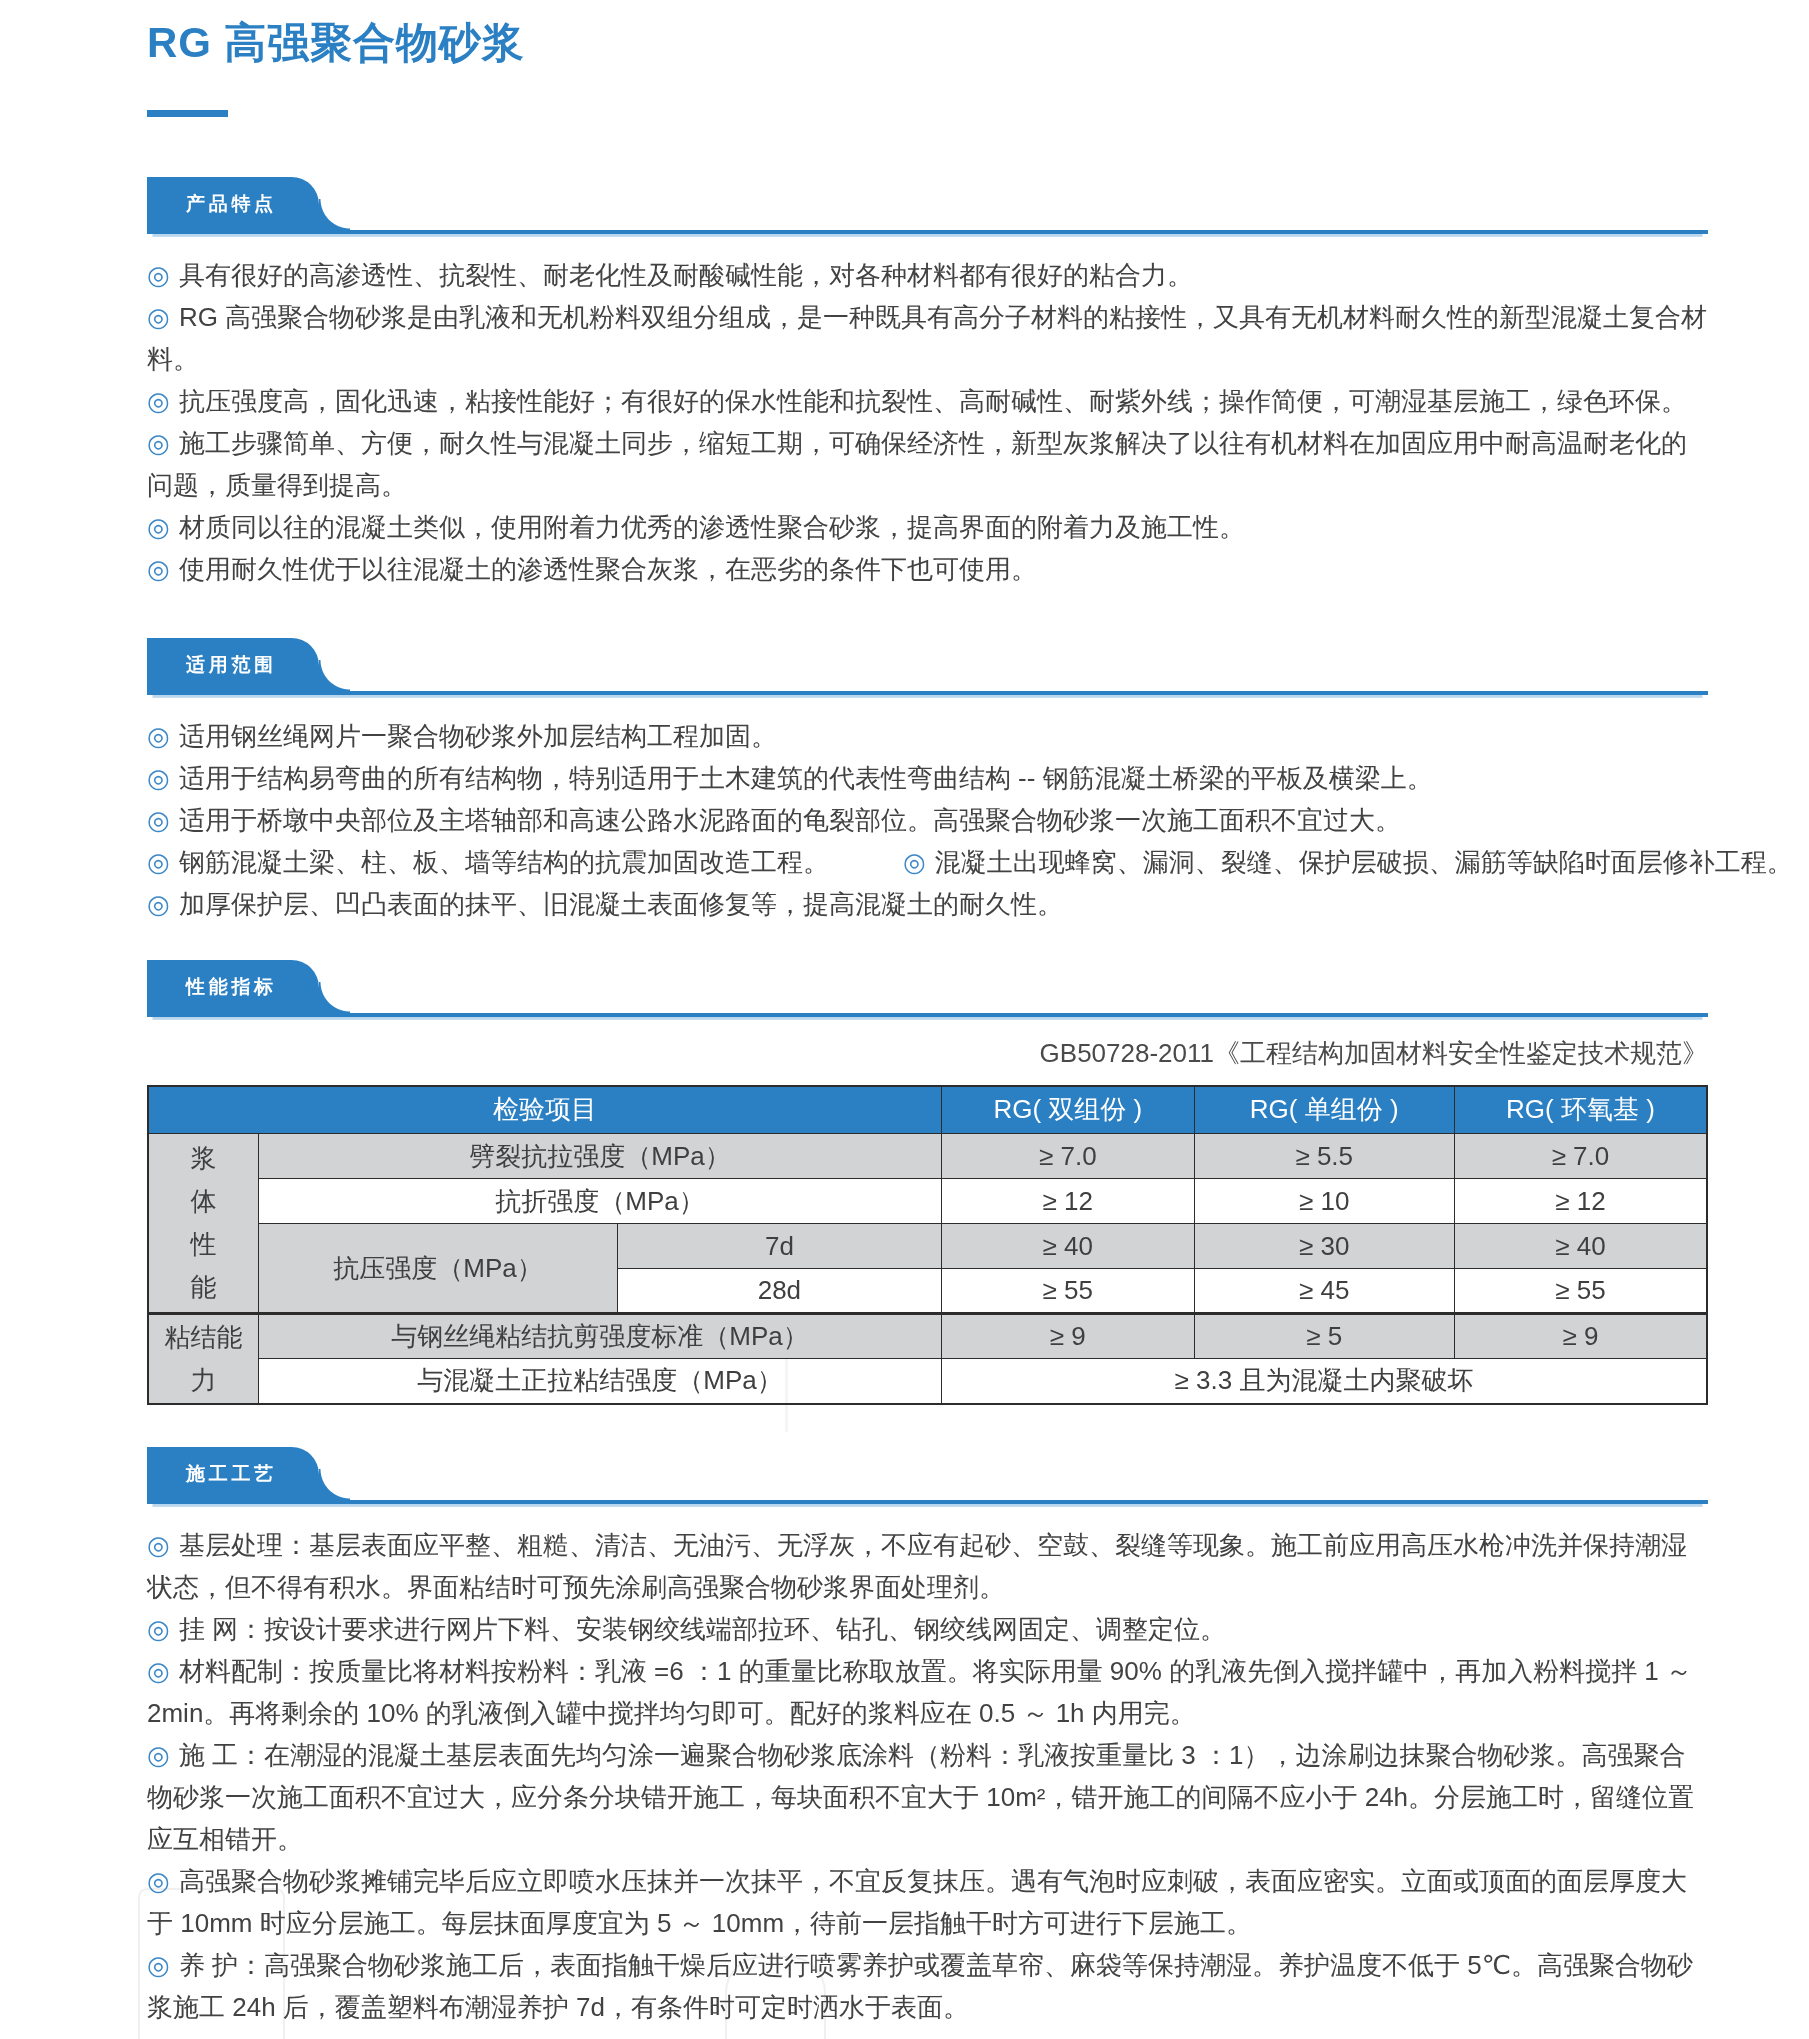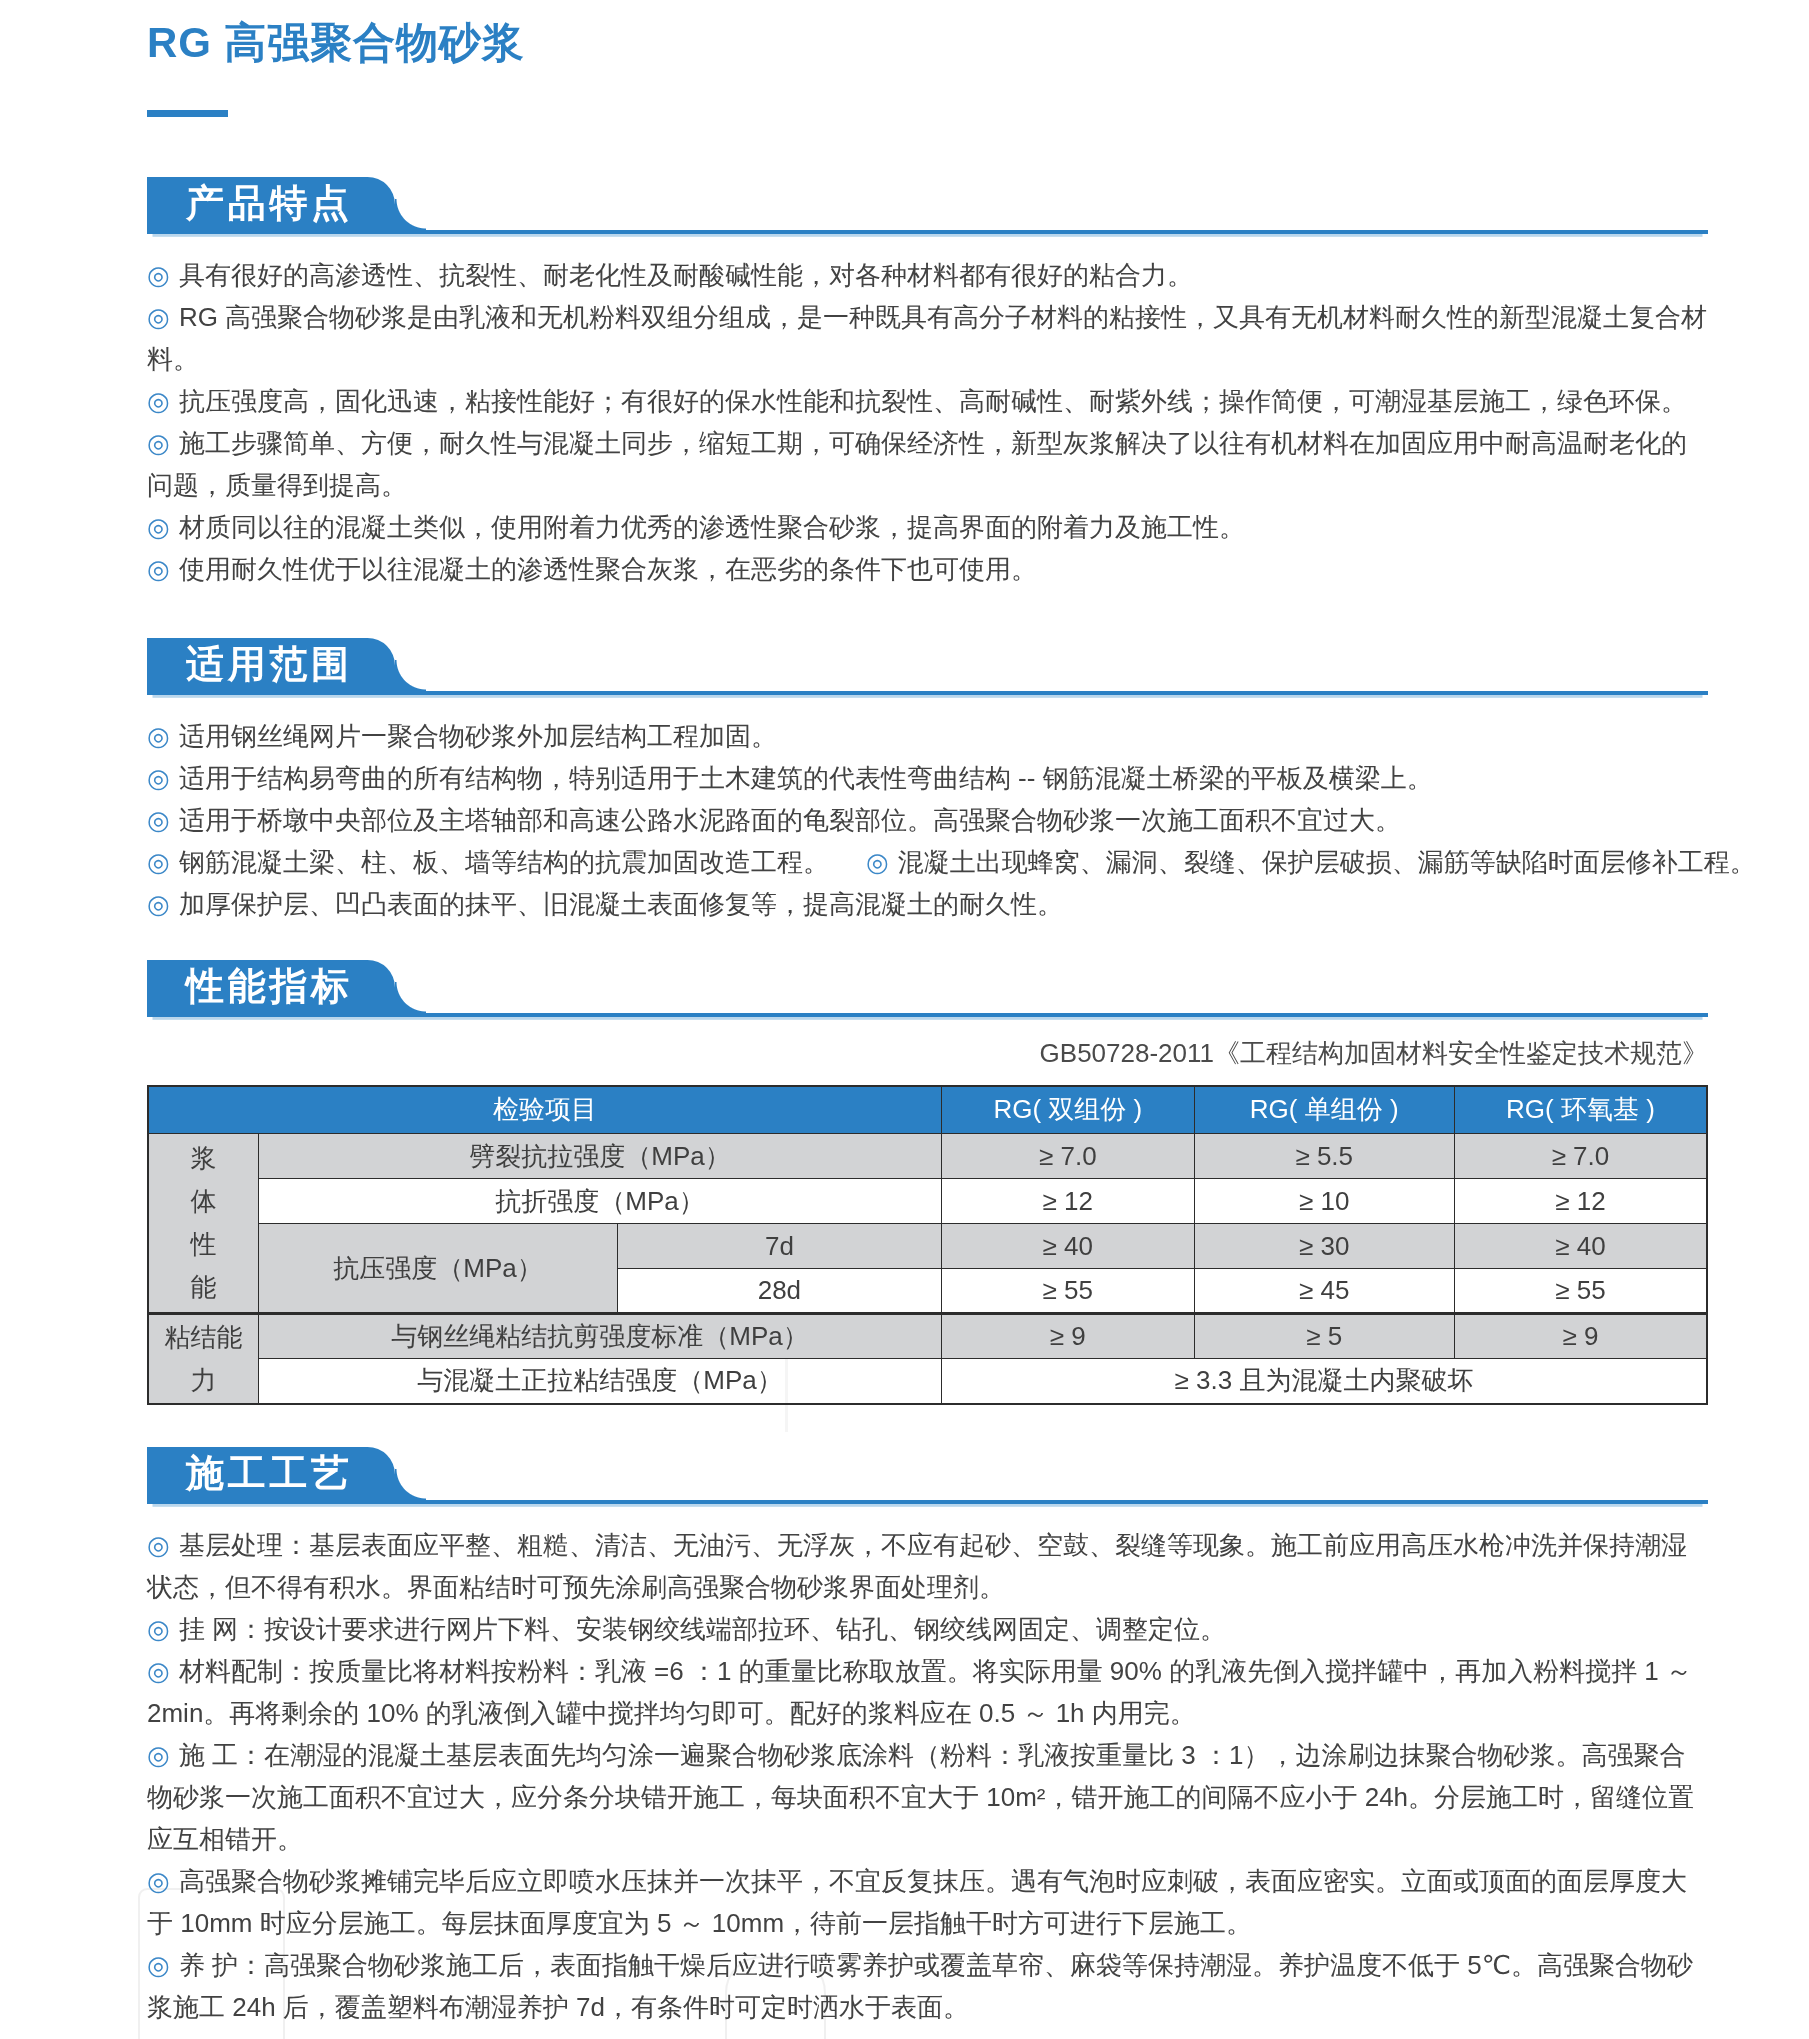--- a/index.html
+++ b/index.html
@@ -26,32 +26,32 @@
   .title-rule{width:81px;height:7.3px;background:var(--accent);margin-top:39px;}
 
   .section-head{
     position:relative;margin-top:64px;height:53px;
     border-bottom:4.6px solid var(--accent);
     box-shadow:0 8.3px 0 -5.5px var(--accent-light);
   }
   .badge{
     position:absolute;left:0;bottom:0;height:53px;line-height:53px;
     background:var(--accent);color:#fff;
-    font-size:38px;font-weight:bold;letter-spacing:3.7px;
+    font-size:19px;font-weight:bold;letter-spacing:3.7px;
     padding:0 42px 0 39px;border-radius:0 27.5px 0 0;
   }
   .badge::after{
     content:"";position:absolute;right:-31px;bottom:0;width:31px;height:31px;
     background:radial-gradient(circle at 100% 0, rgba(255,255,255,0) 29px, var(--accent) 30px);
   }
 
   .list{margin-top:20px;}
   .list p{margin:0;font-size:26px;line-height:42px;color:var(--text);}
   .bullet{color:#3c88c8;margin-right:9.2px;}
-  .dual{display:flex;gap:37px;flex-wrap:nowrap;white-space:nowrap;}
+  .dual{display:flex;gap:74px;flex-wrap:nowrap;white-space:nowrap;}
 
   .tbl-caption{
     text-align:right;font-size:26px;line-height:42px;color:#4a4a4a;
     margin-top:14.7px;
   }
   table.perf{
     border-collapse:collapse;table-layout:fixed;width:100%;
     margin-top:11px;border:2.8px solid var(--border-dark);
   }
   table.perf th,table.perf td{

